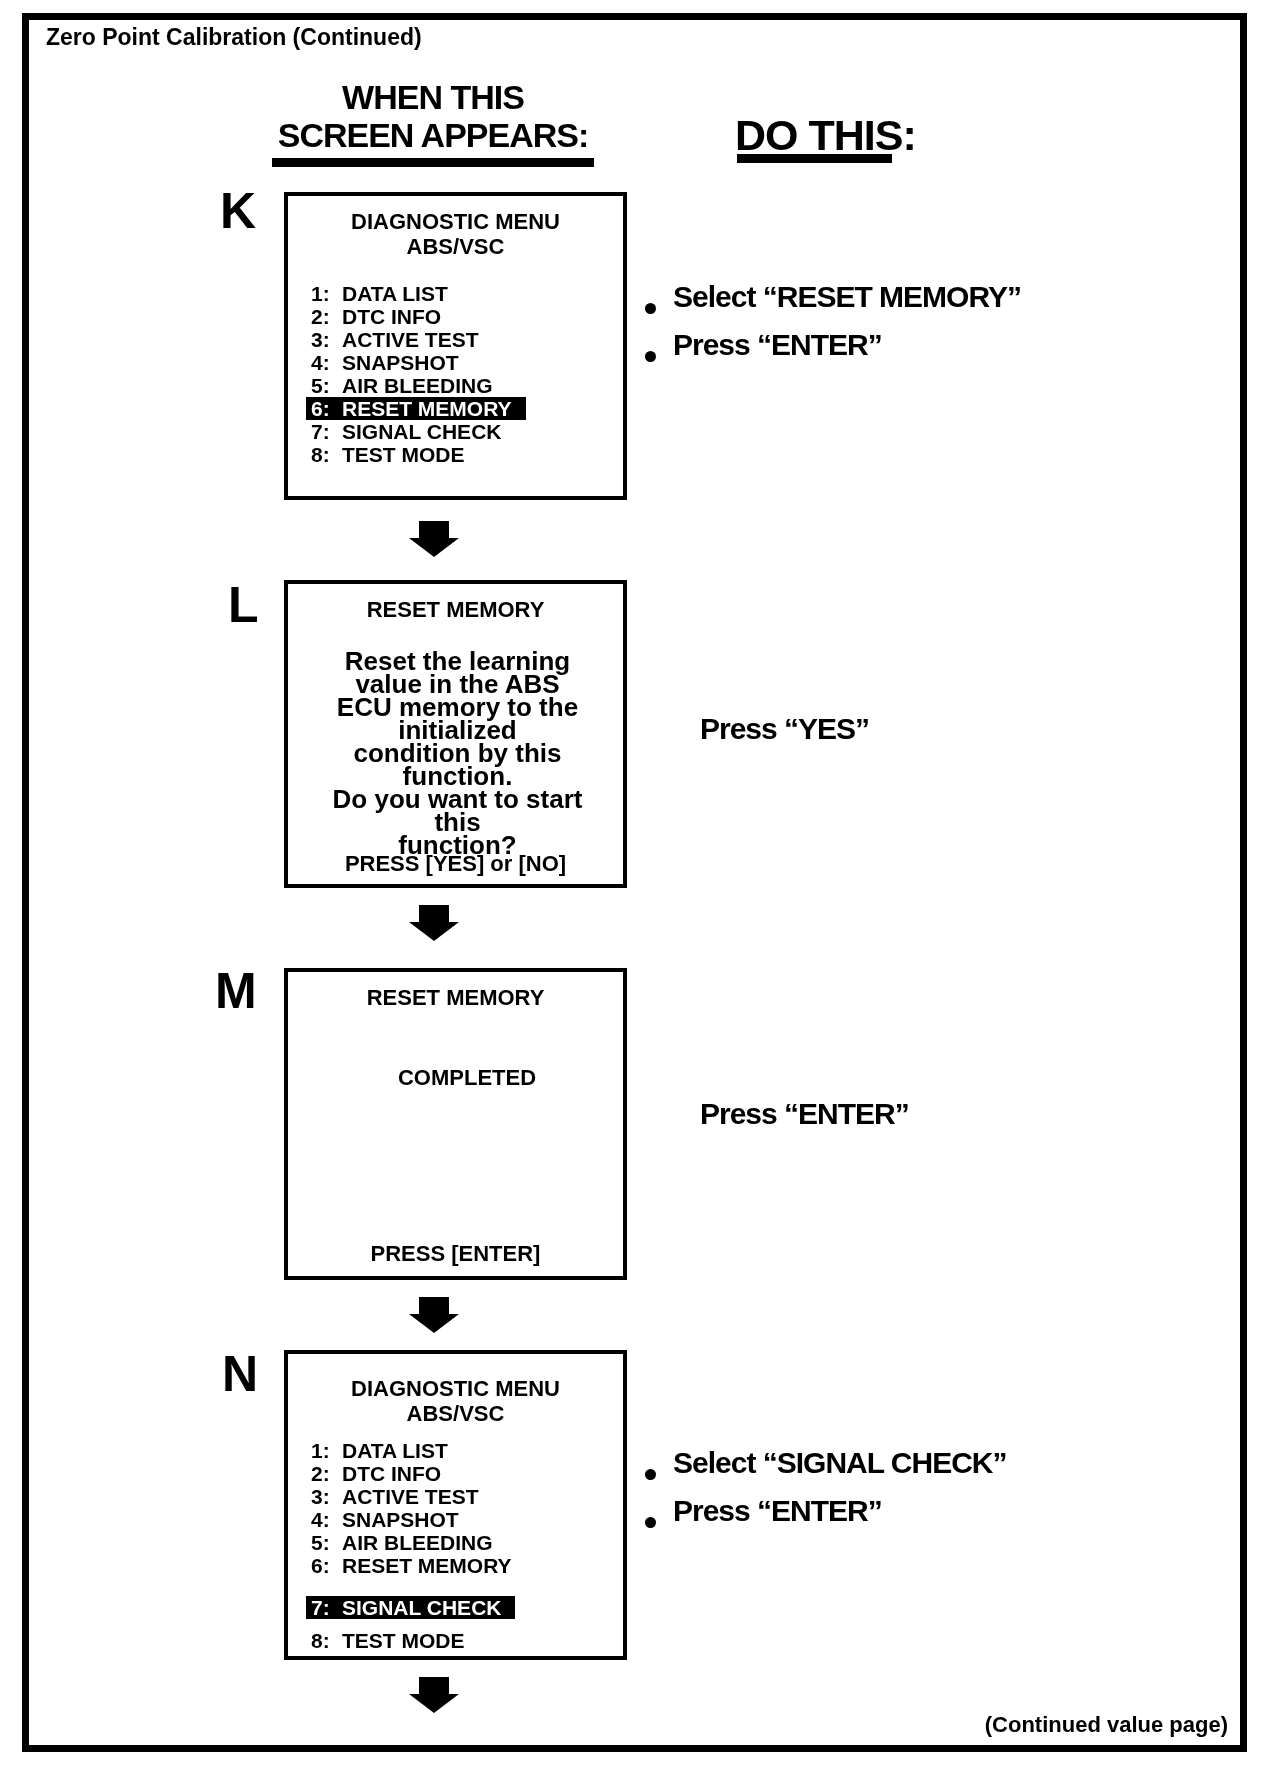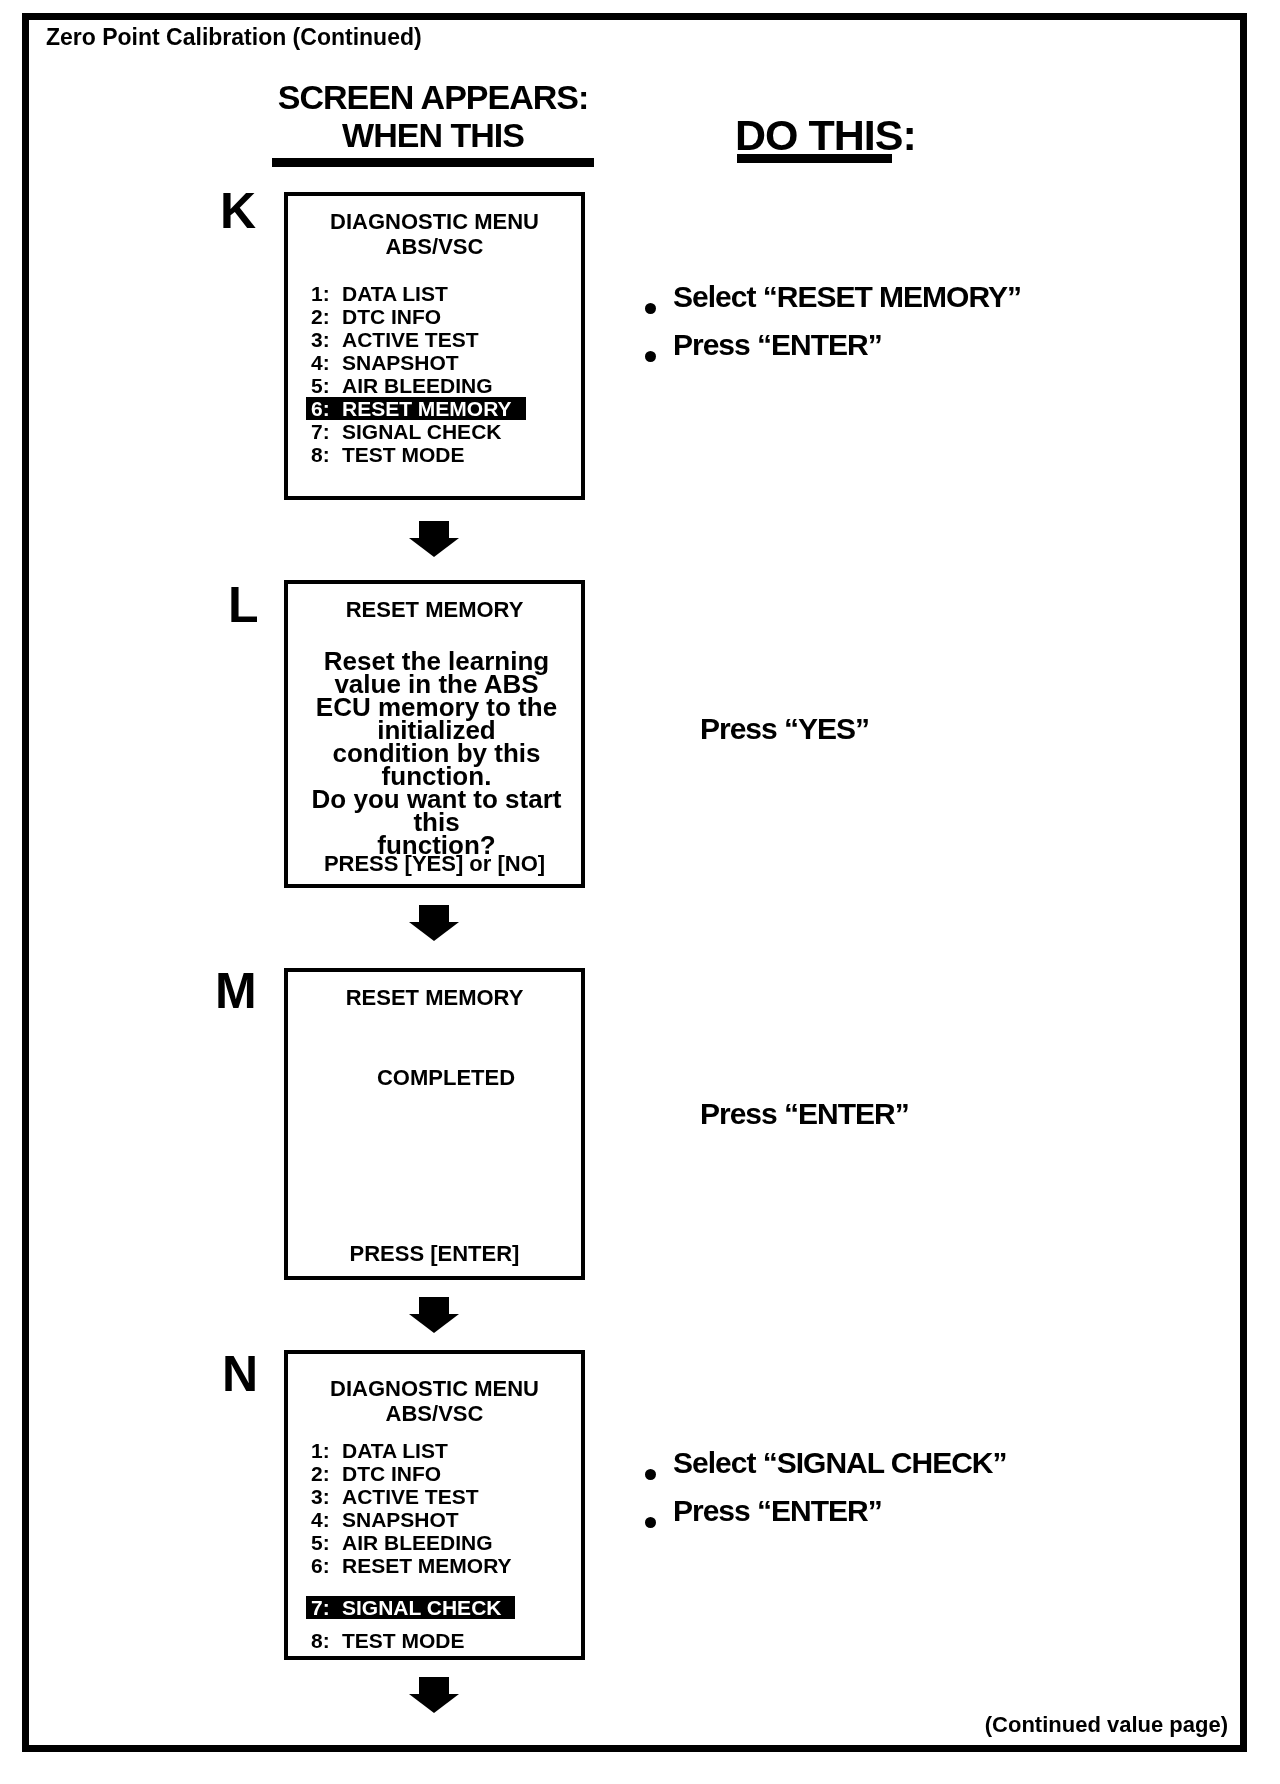--- a/index.html
+++ b/index.html
@@ -20,21 +20,21 @@
   .hdr-right { left:735px; top:111px; font-size:43px; letter-spacing:-1px; }
   .hdr-right-uline { left:737px; top:154px; width:155px; height:9px; background:#000; }
 
   .letter { font-size:50px; line-height:1; letter-spacing:-2px; }
   .letter-k { left:220px; top:186px; }
   .letter-l { left:228px; top:580px; }
   .letter-m { left:215px; top:966px; }
   .letter-n { left:222px; top:1349px; }
 
   .screen {
-    left:284px; width:301px; border:4px solid #000;
+    left:284px; width:343px; border:4px solid #000;
     box-sizing:border-box; background:#fff;
   }
   .screen-k { top:192px; height:308px; }
   .screen-l { top:580px; height:308px; }
   .screen-m { top:968px; height:312px; }
   .screen-n { top:1350px; height:310px; }
 
   .screen-title { text-align:center; font-size:22px; line-height:25px; }
   .screen-k .screen-title { margin-top:13px; }
   .screen-n .screen-title { margin-top:22px; }
@@ -78,22 +78,22 @@
   .continued-note { right:52px; top:1712px; font-size:22px; }
 </style>
 </head>
 <body>
 
 <div class="abs frame"></div>
 
 <div class="abs page-title">Zero Point Calibration (Continued)</div>
 
 <div class="abs hdr-left">
+  <div>WHEN THIS</div>
   <div>SCREEN APPEARS:</div>
-  <div>WHEN THIS</div>
   <div class="uline"></div>
 </div>
 <div class="abs hdr-right">DO THIS:</div>
 <div class="abs hdr-right-uline"></div>
 
 <div class="abs letter letter-k">K</div>
 <div class="abs screen screen-k">
   <div class="screen-title">
     <div>DIAGNOSTIC MENU</div>
     <div>ABS/VSC</div>

